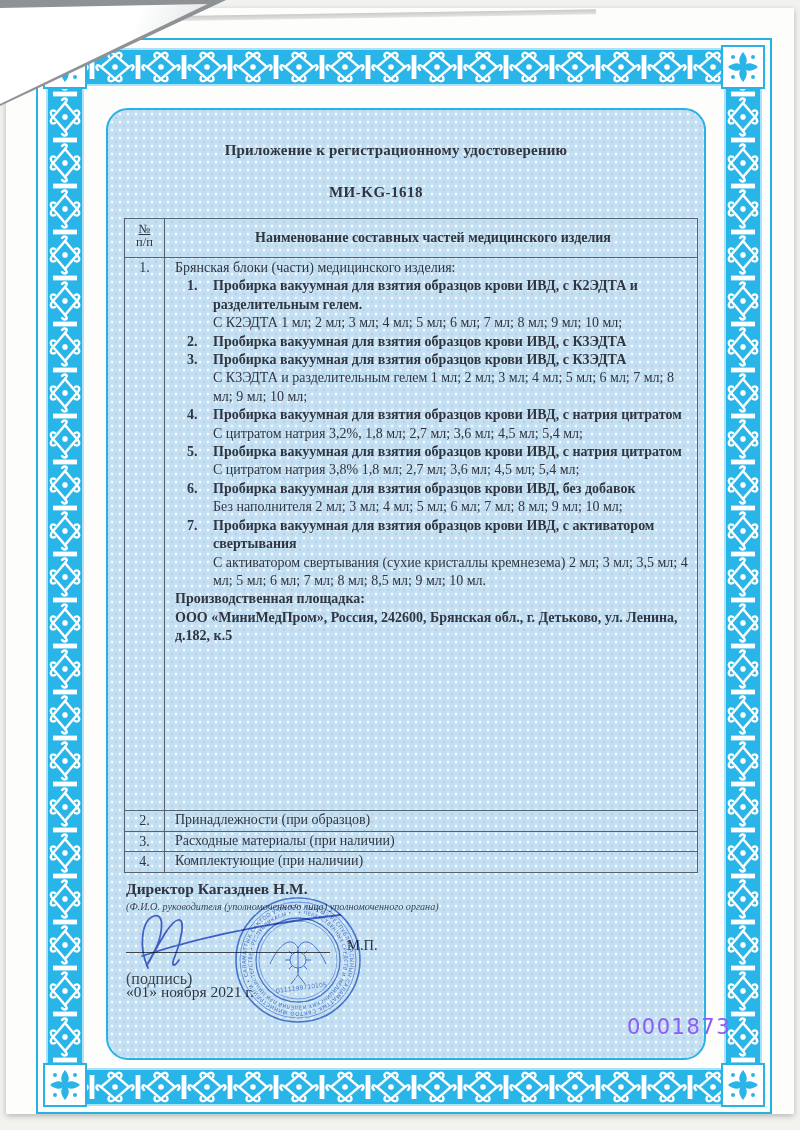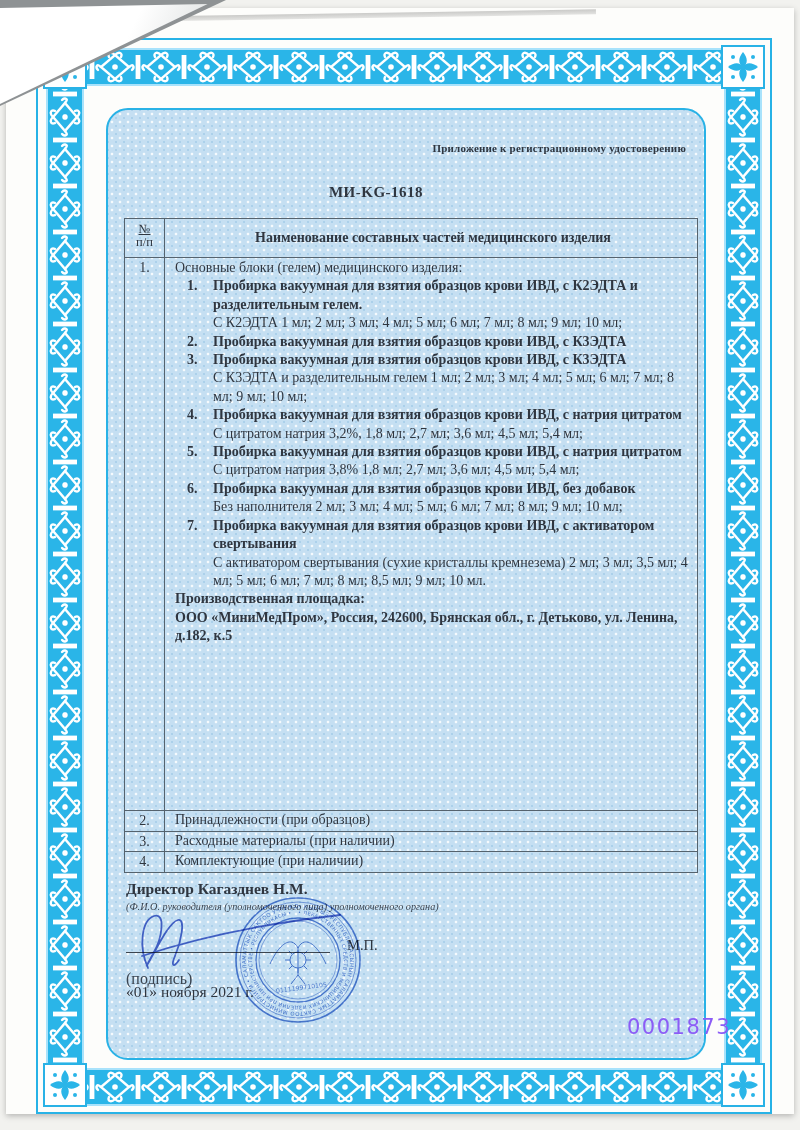--- a/index.html
+++ b/index.html
@@ -35,22 +35,22 @@
   .content{
     position:absolute;left:100px;top:100px;width:600px;height:952px;
     border:2.5px solid #29b2e6;border-radius:22px;box-sizing:border-box;
     background-color:#c5dff2;
     background-image:
       radial-gradient(circle, rgba(255,255,255,.85) 1px, rgba(255,255,255,0) 1.7px),
       radial-gradient(circle, rgba(150,195,228,.55) 1px, rgba(150,195,228,0) 1.6px);
     background-size:8px 8px,8px 8px;
     background-position:0 0,4px 4px;
   }
-  .title1{position:absolute;left:100px;top:134px;width:580px;text-align:right;
-    font-weight:bold;font-size:11px;letter-spacing:.2px;}
+  .title1{position:absolute;left:100px;top:134px;width:580px;text-align:center;
+    font-weight:bold;font-size:15px;letter-spacing:.2px;}
   .title2{position:absolute;left:100px;top:176px;width:540px;text-align:center;
     font-weight:bold;font-size:15px;letter-spacing:.5px;}
   .doc-table{
     position:absolute;left:118px;top:210px;width:574px;box-sizing:border-box;
     border:1.3px solid #55636e;font-size:14px;line-height:18.4px;
   }
   .trow{display:flex;border-top:1px solid #55636e;box-sizing:border-box;}
   .trow:first-child{border-top:none;}
   .cell-num{width:40px;flex:0 0 40px;border-right:1px solid #55636e;
     text-align:center;padding-top:1px;box-sizing:border-box;}
@@ -185,21 +185,21 @@
       <div class="cell-num">
         <div class="num-top">№</div>
         <div>п/п</div>
       </div>
       <div class="cell-body">Наименование составных частей медицинского изделия</div>
     </div>
 
     <div class="trow row-main">
       <div class="cell-num">1.</div>
       <div class="cell-body">
-        <div>Основные блоки (гелем) медицинского изделия:</div>
+        <div>Брянская блоки (части) медицинского изделия:</div>
 
         <div class="item">
           <span class="inum">1.</span>
           <div class="ibody"><span class="ititle">Пробирка вакуумная для взятия образцов крови ИВД, с К2ЭДТА и разделительным гелем.</span>
             <div>С К2ЭДТА 1 мл; 2 мл; 3 мл; 4 мл; 5 мл; 6 мл; 7 мл; 8 мл; 9 мл; 10 мл;</div></div>
         </div>
         <div class="item">
           <span class="inum">2.</span>
           <div class="ibody"><span class="ititle">Пробирка вакуумная для взятия образцов крови ИВД, с К3ЭДТА</span>
             </div>

